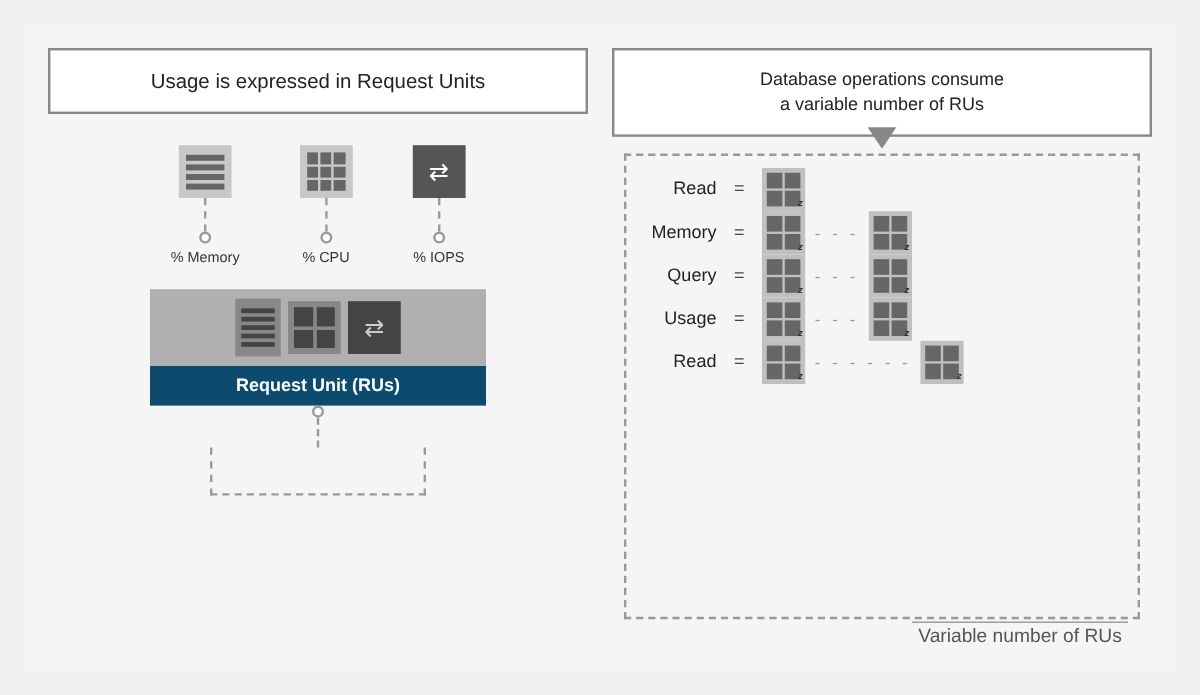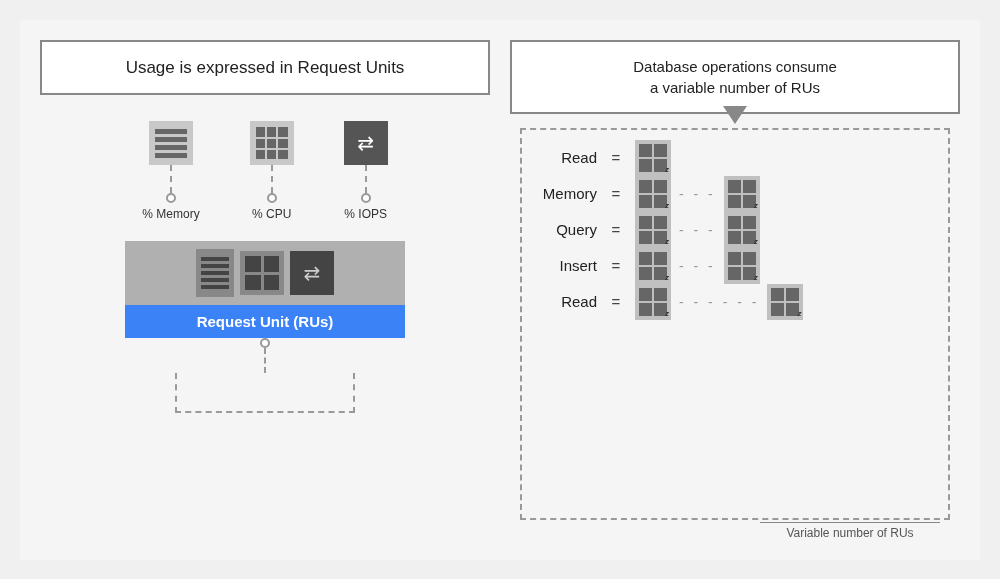--- a/index.html
+++ b/index.html
@@ -159,21 +159,21 @@
       width: 44px;
       height: 44px;
       background: #444;
       display: flex;
       align-items: center;
       justify-content: center;
       font-size: 20px;
       color: #ccc;
     }
     .ru-label-bar {
-      background: #3b82f6;
+      background: #0c4a6e;
       color: #fff;
       text-align: center;
       padding: 8px;
       font-size: 15px;
       font-weight: 600;
     }
     .ru-bottom-line {
       display: flex;
       flex-direction: column;
       align-items: center;
@@ -442,21 +442,21 @@
                 <div class="db-icon-cell"></div>
                 <div class="db-icon-cell"></div>
                 <div class="db-icon-cell"></div>
                 <span class="db-icon-z">z</span>
               </div>
             </div>
           </div>
         </div>
 
         <div class="op-row">
-          <div class="op-name">Insert</div>
+          <div class="op-name">Usage</div>
           <div class="op-equals">=</div>
           <div class="op-icons-row">
             <div class="db-icon-wrapper">
               <div class="db-icon">
                 <div class="db-icon-cell"></div>
                 <div class="db-icon-cell"></div>
                 <div class="db-icon-cell"></div>
                 <div class="db-icon-cell"></div>
                 <span class="db-icon-z">z</span>
               </div>
@@ -498,20 +498,20 @@
               </div>
             </div>
           </div>
         </div>
 
       </div>
 
       <div style="display:flex; justify-content:flex-end; padding-right: 10px; margin-top:2px;">
         <div style="display:flex; flex-direction:column; align-items:center; min-width:180px;">
           <div style="width:100%; border-top: 1px solid #888;"></div>
-          <div style="font-size:12px; color:#555; margin-top:3px;text-align:center;">Variable number of RUs</div>
+          <div style="font-size:16px; color:#555; margin-top:3px;text-align:center;">Variable number of RUs</div>
         </div>
       </div>
 
     </div>
   </div>
 
 </div>
 
 </body></html>

